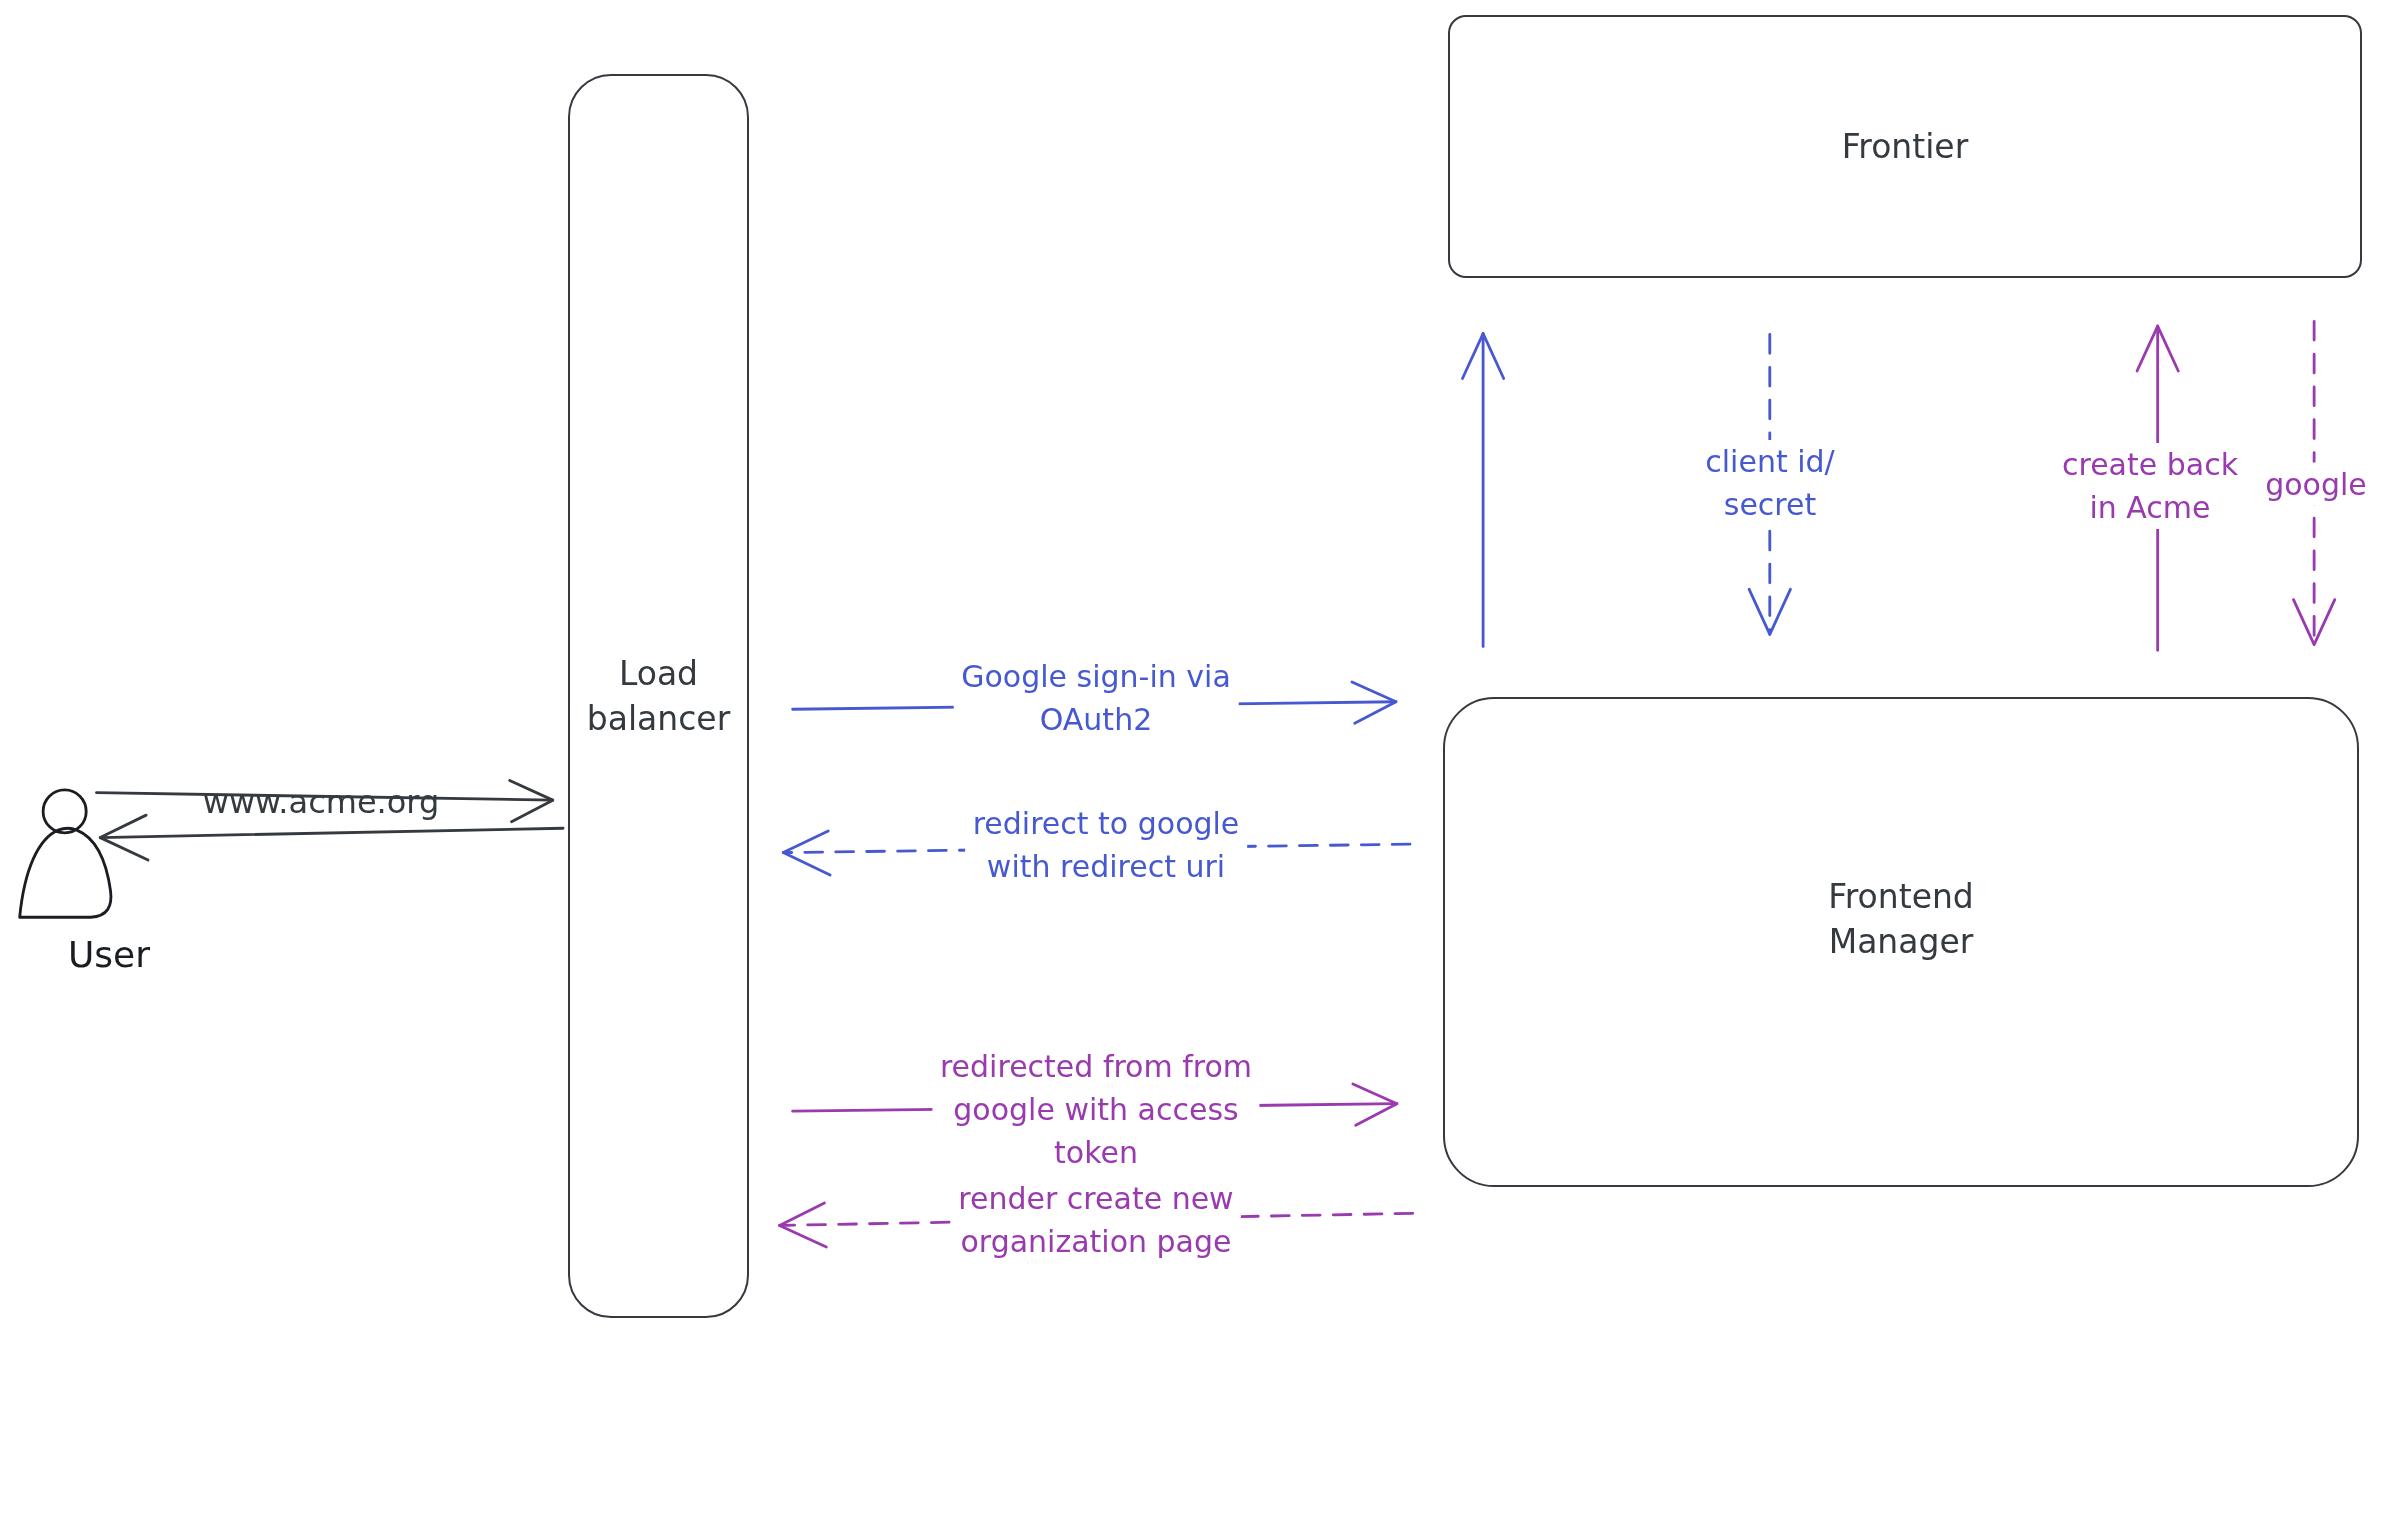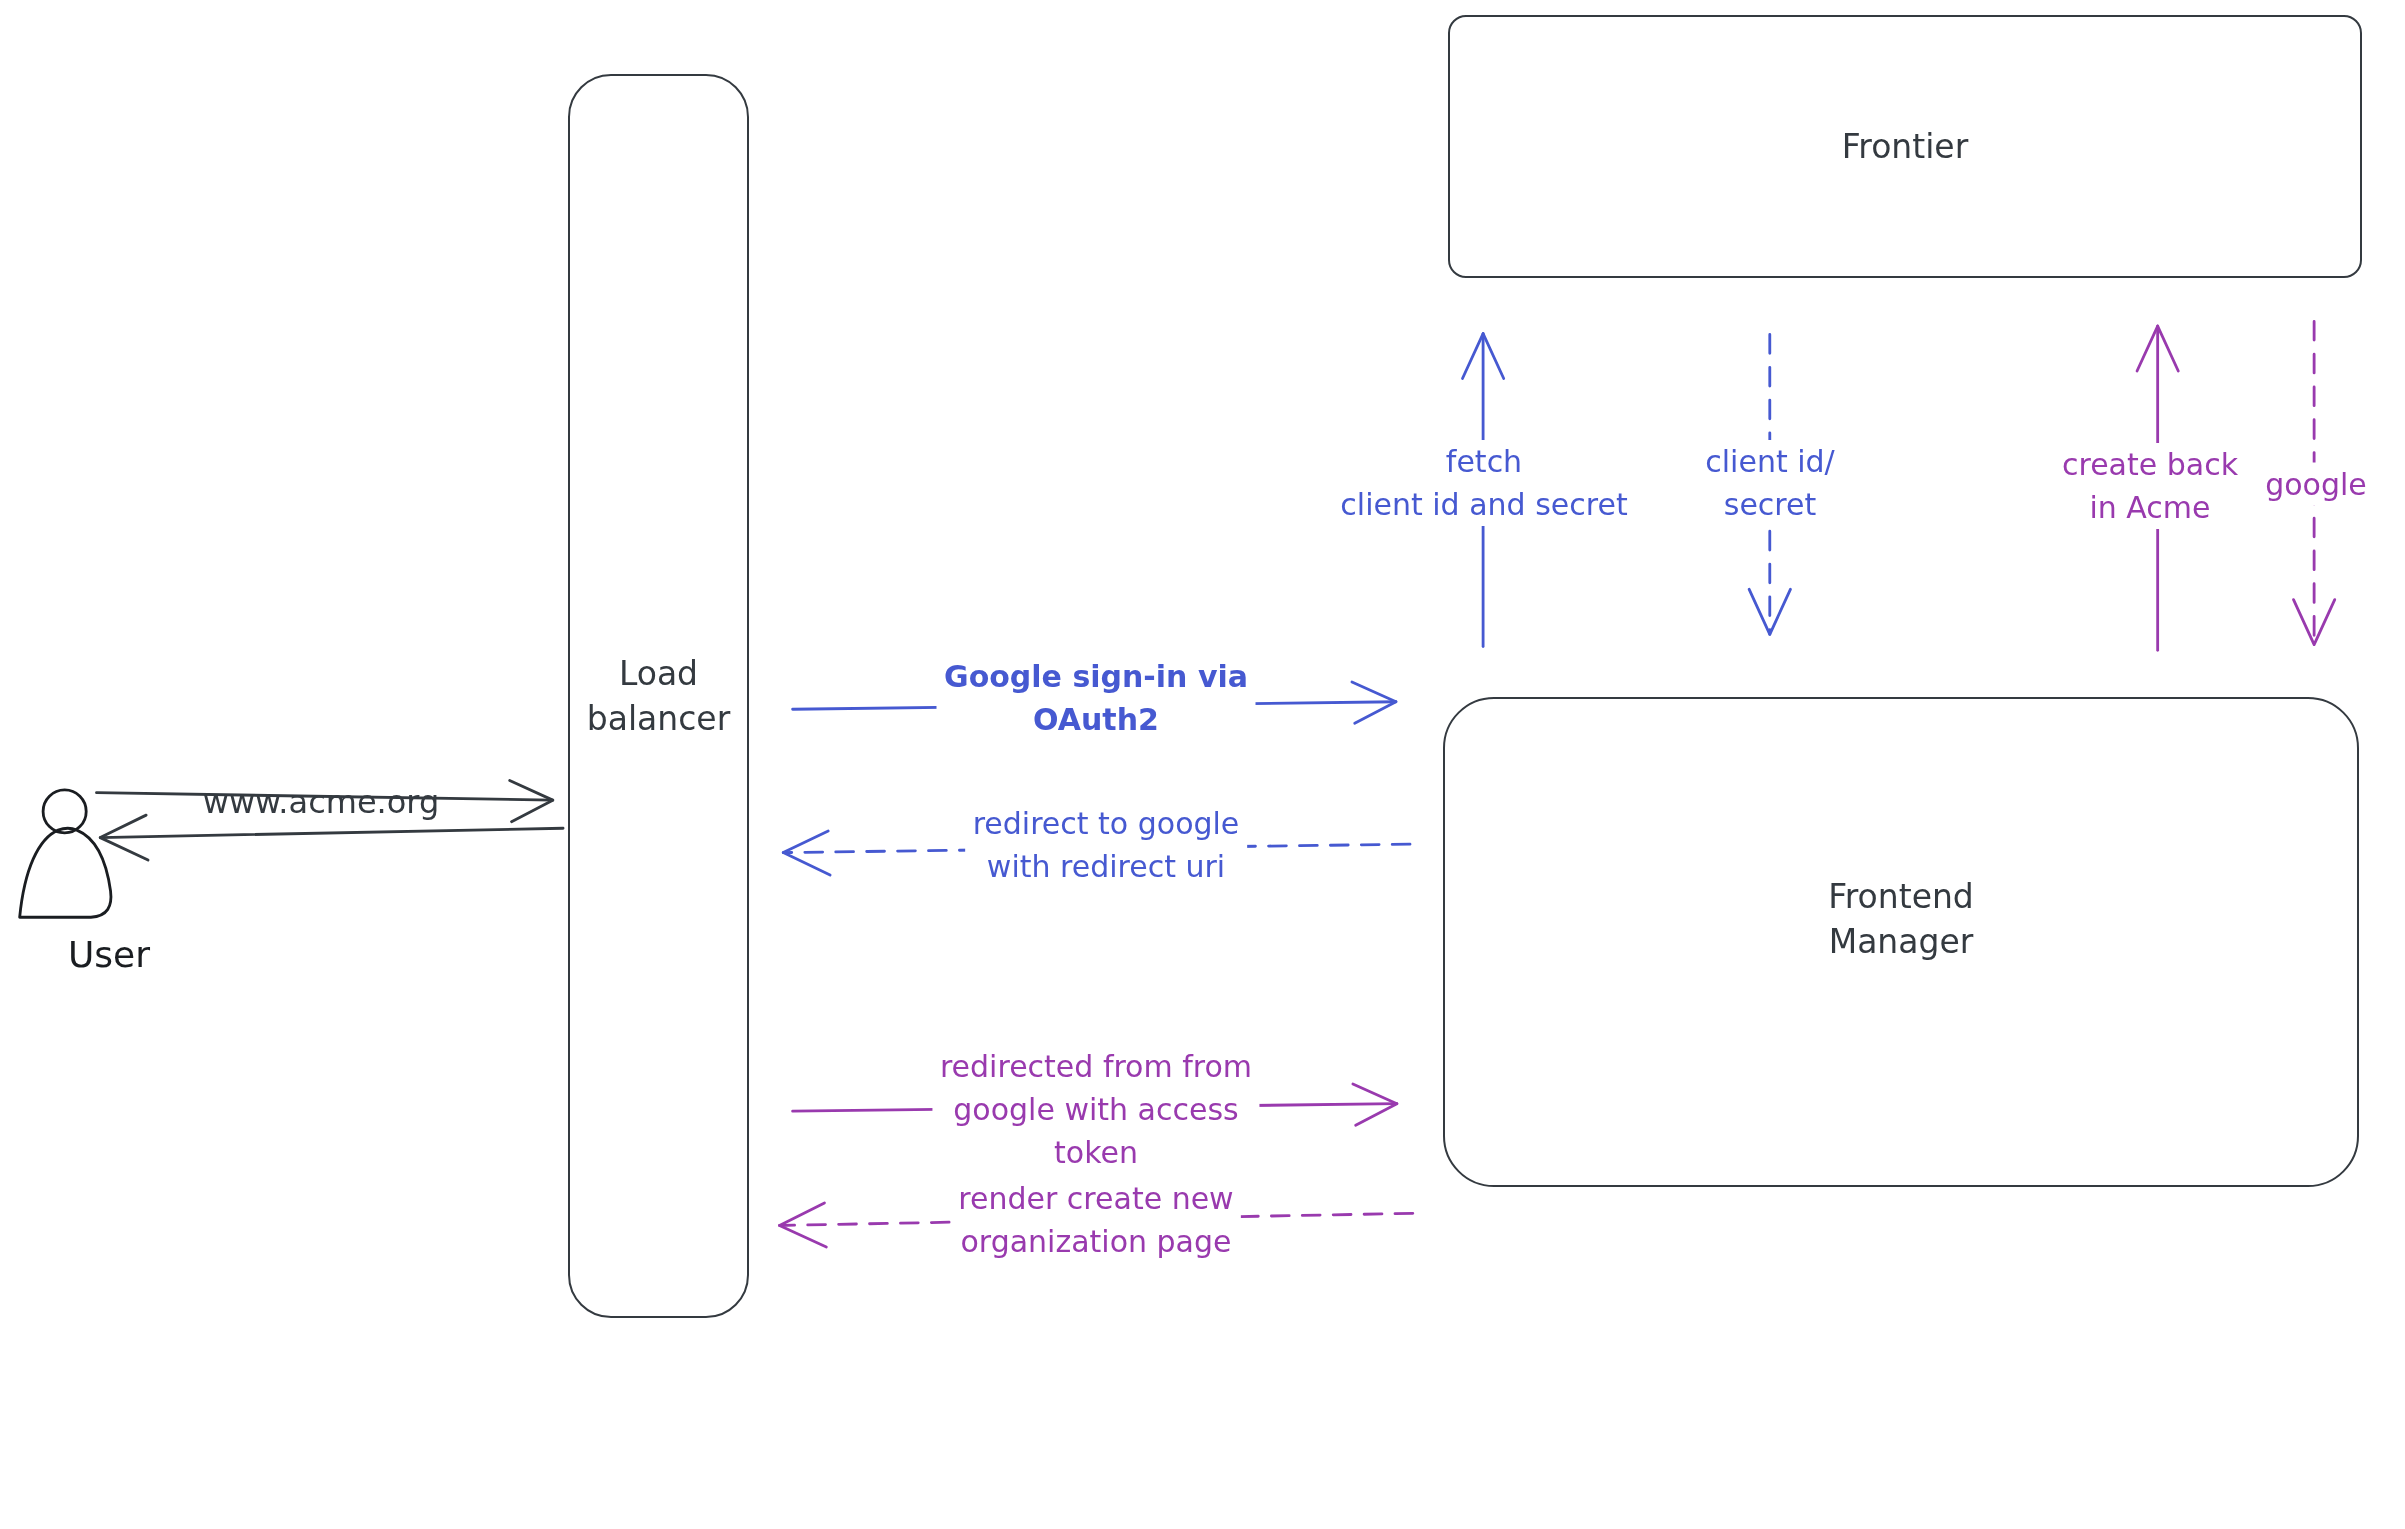--- a/index.html
+++ b/index.html
@@ -163,35 +163,33 @@
 
   <div class="node" id="node-frontend-manager">
     <span>Frontend
 Manager</span>
   </div>
 
   <div class="alabel no-bg t-ink-strong" style="left:63px; top:954px;margin-left:46px;">User</div>
 
   <div class="alabel no-bg t-ink" style="left:321px; top:802px; font-size:32px;">www.acme.org</div>
 
-  <div class="alabel t-blue" style="left:1096px; top:698px;font-weight:bold;">Google sign-in via
+  <div class="alabel t-blue" style="left:1096px; top:698px;">Google sign-in via
 OAuth2</div>
 
   <div class="alabel t-blue" style="left:1106px; top:845px;">redirect to google
 with redirect uri</div>
 
   <div class="alabel t-purple" style="left:1096px; top:1109px;">redirected from from
 google with access
 token</div>
 
   <div class="alabel t-purple" style="left:1096px; top:1220px;">render create new
 organization page</div>
 
-  <div class="alabel t-blue" style="left:1484px; top:483px;">fetch
-client id and secret</div>
 
   <div class="alabel t-blue" style="left:1770px; top:483px;">client id/
 secret</div>
 
   <div class="alabel t-purple" style="left:2150px; top:486px;">create back
 in Acme</div>
 
   <div class="alabel t-purple" style="left:2316px; top:484px;">google</div>
 
 </div>

